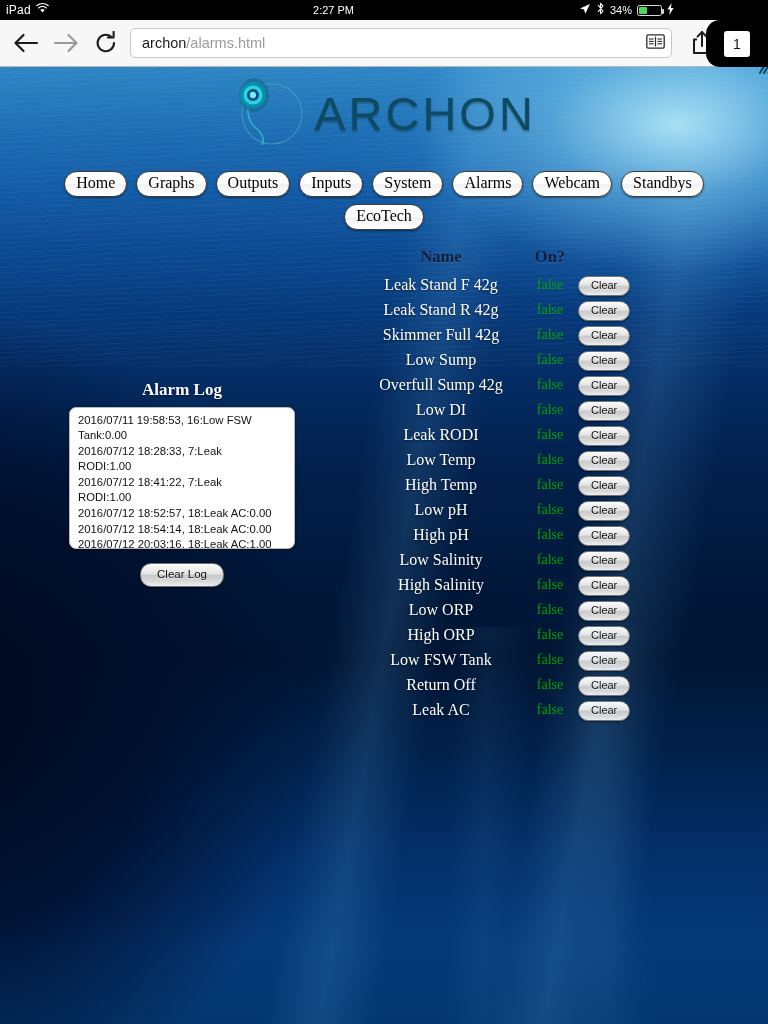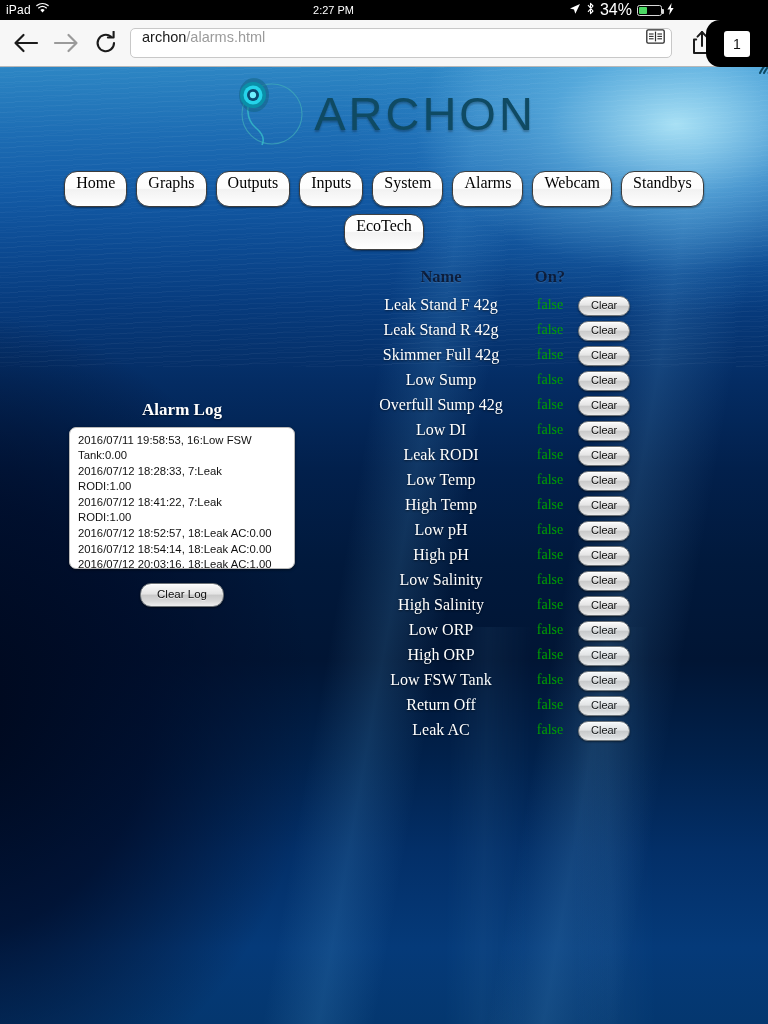--- a/index.html
+++ b/index.html
@@ -26,21 +26,21 @@
   .sb-device { font-size: 12px; letter-spacing: .2px; }
   .sb-wifi { display: inline-block; }
   .sb-center {
     position: absolute; left: 0; right: 12px; text-align: center;
     font-size: 11px; font-weight: 500; pointer-events: none;
   }
   .sb-right {
     margin-left: auto; display: flex; align-items: center; gap: 5px;
     padding-right: 5px;
   }
-  .sb-pct { font-size: 16px; }
+  .sb-pct { font-size: 11px; }
   .battery {
     position: relative;
     width: 25px; height: 11px;
     border: 1px solid #d8d8d8; border-radius: 2.5px;
     display: inline-block;
   }
   .battery::after {
     content: ""; position: absolute; right: -3px; top: 3px;
     width: 2px; height: 5px; background: #d8d8d8; border-radius: 0 1px 1px 0;
   }
@@ -63,21 +63,21 @@
     flex: 0 0 auto;
   }
   .nav-btn.back { margin-left: 6px; }
   .url-field {
     flex: 1 1 auto;
     height: 30px;
     margin: 0 8px 0 4px;
     background: #fff;
     border: 1px solid #c8c8c8;
     border-radius: 5px;
-    display: flex; 
+    display: flex; align-items: center;
     padding: 0 6px 0 11px;
     position: relative;
     font-size: 14.5px;
   }
   .url-text { flex: 1 1 auto; color: #9b9b9b; white-space: nowrap; overflow: hidden; }
   .url-text b { color: #1a1a1a; font-weight: normal; }
   .reader-icon { flex: 0 0 auto; }
   .tool-icon { width: 44px; height: 40px; display: flex; align-items: center; justify-content: center; flex: 0 0 auto; }
   .tab-count {
     position: absolute; right: 0; top: 0;
@@ -168,21 +168,21 @@
     display: flex; justify-content: center; flex-wrap: wrap;
     gap: 7px 9px;
     padding: 0 10px;
     margin-top: 12px;
   }
   .nav-row.second { margin-top: 7px; }
   .nav-pill {
     background: linear-gradient(180deg, #ffffff 0%, #fdfdfd 48%, #f2f2f2 52%, #ffffff 100%);
     border: 1px solid #3c3c3c;
     border-radius: 13px;
-    padding: 2px 11px 13px;
+    padding: 2px 11px 3px;
     font-family: "Liberation Serif", serif;
     font-size: 16px;
     color: #000;
     line-height: 1.18;
     box-shadow: 0 1px 2px rgba(0,0,0,.45);
     cursor: pointer;
     white-space: nowrap;
   }
 
   

